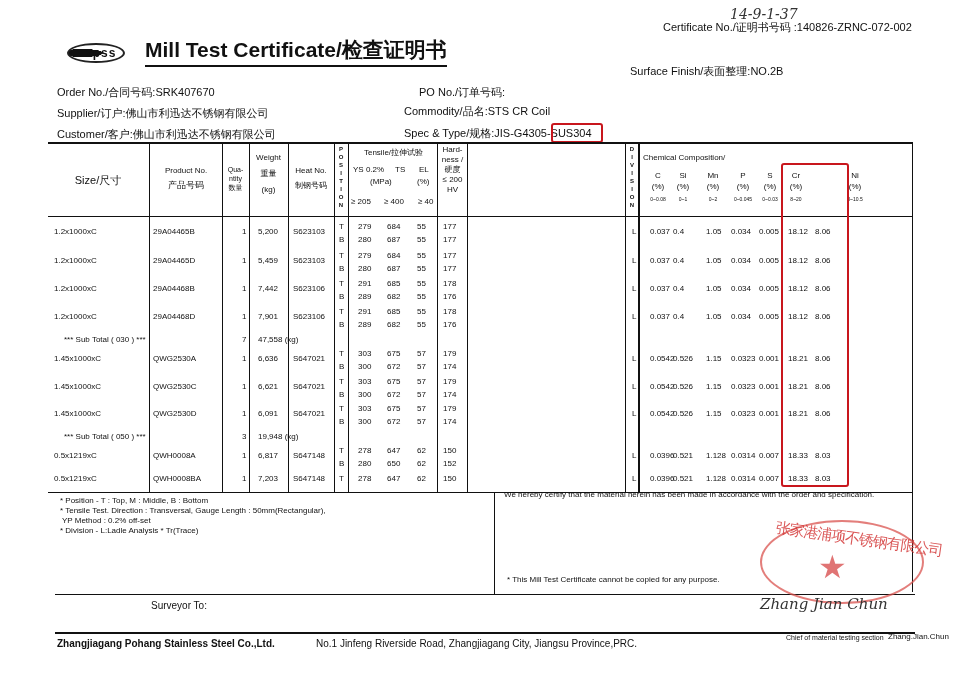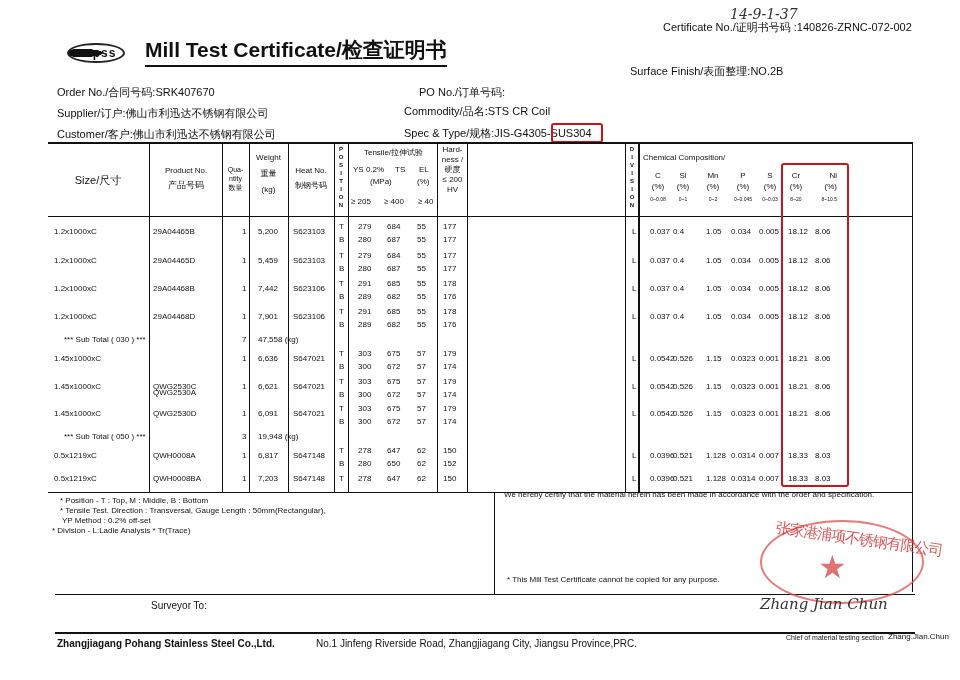--- a/index.html
+++ b/index.html
@@ -124,21 +124,21 @@
     <div class="hdr" style="left: 756px; top: 170px; width: 28px;">
       <div>S</div>
       <div>(%)</div>
       <div style="font-size:5px;margin-top:2px;">0~0.03</div>
     </div>
     <div class="hdr" style="left: 782px; top: 170px; width: 28px;">
       <div>Cr</div>
       <div>(%)</div>
       <div style="font-size:5px;margin-top:2px;">8~20</div>
     </div>
-    <div class="hdr" style="left: 809px; top: 170px; width: 28px; text-align: right;">
+    <div class="hdr" style="left: 841px; top: 170px; width: 28px;">
       <div>Ni</div>
       <div>(%)</div>
       <div style="font-size:5px;margin-top:2px;">8~10.5</div>
     </div>
   </div>
 <div id="rows-container">
     <div class="cell" style="left: 54px; top: 227px;">1.2x1000xC</div>
     <div class="cell" style="left: 153px; top: 227px;">29A04465B</div>
     <div class="cell" style="left: 242px; top: 227px;">1</div>
     <div class="cell" style="left: 258px; top: 227px;">5,200</div>
@@ -224,21 +224,21 @@
     <div class="cell" style="left: 443px; top: 320px;">176</div>
     <div class="cell" style="left: 632px; top: 312px;">L</div>
     <div class="cell" style="left: 650px; top: 312px;">0.037</div>
     <div class="cell" style="left: 673px; top: 312px;">0.4</div>
     <div class="cell" style="left: 706px; top: 312px;">1.05</div>
     <div class="cell" style="left: 731px; top: 312px;">0.034</div>
     <div class="cell" style="left: 759px; top: 312px;">0.005</div>
     <div class="cell" style="left: 788px; top: 312px;">18.12</div>
     <div class="cell" style="left: 815px; top: 312px;">8.06</div>
     <div class="cell" style="left: 54px; top: 354px;">1.45x1000xC</div>
-    <div class="cell" style="left: 153px; top: 354px; margin-top: 34px;">QWG2530A</div>
+    <div class="cell" style="left: 153px; top: 354px;">QWG2530A</div>
     <div class="cell" style="left: 242px; top: 354px;">1</div>
     <div class="cell" style="left: 258px; top: 354px;">6,636</div>
     <div class="cell" style="left: 293px; top: 354px;">S647021</div>
     <div class="cell" style="left: 339px; top: 349px;">T</div>
     <div class="cell" style="left: 358px; top: 349px;">303</div>
     <div class="cell" style="left: 387px; top: 349px;">675</div>
     <div class="cell" style="left: 417px; top: 349px;">57</div>
     <div class="cell" style="left: 443px; top: 349px;">179</div>
     <div class="cell" style="left: 339px; top: 362px;">B</div>
     <div class="cell" style="left: 358px; top: 362px;">300</div>
@@ -346,21 +346,21 @@
     <div class="cell" style="left: 64px; top: 432px;">*** Sub   Total   ( 050 ) ***</div>
     <div class="cell" style="left: 242px; top: 432px;">3</div>
     <div class="cell" style="left: 258px; top: 432px;">19,948 (kg)</div>
   </div>
 
 <div class="redbox" style="left:781px;top:163px;width:64px;height:320px;"></div>
 
 <div class="abs note" style="left:60px;top:496px;">* Position - T : Top, M : Middle, B : Bottom</div>
 <div class="abs note" style="left:60px;top:506px;">* Tensile Test.  Direction : Transversal, Gauge Length : 50mm(Rectangular),</div>
 <div class="abs note" style="left:62px;top:516px;">YP Method : 0.2% off-set</div>
-<div class="abs note" style="left:52px;top:526px;">* Division - L:Ladle Analysis * Tr(Trace)</div>
+<div class="abs note" style="left:60px;top:526px;">* Division - L:Ladle Analysis * Tr(Trace)</div>
 <div class="vr" style="left:494px;top:492px;height:102px;"></div>
 <div class="abs note" style="left:504px;top:490px;">We hereby certify that the material herein has been made in accordance with the order and specification.</div>
 <div class="abs note" style="left:507px;top:575px;">* This Mill Test Certificate cannot be copied for any purpose.</div>
 
 <div class="hr" style="left:55px;top:594px;width:860px;height:1px;"></div>
 <div class="abs" style="left:151px;top:600px;font-size:10px;">Surveyor To:</div>
 <div class="hr" style="left:55px;top:632px;width:860px;height:2px;"></div>
 <div class="abs" style="left:57px;top:638px;font-size:10px;font-weight:bold;">Zhangjiagang Pohang Stainless Steel Co.,Ltd.</div>
 <div class="abs" style="left:316px;top:638px;font-size:10px;">No.1 Jinfeng Riverside Road, Zhangjiagang City, Jiangsu Province,PRC.</div>
 <div class="abs small" style="left:786px;top:634px;">Chief of material testing section</div>

